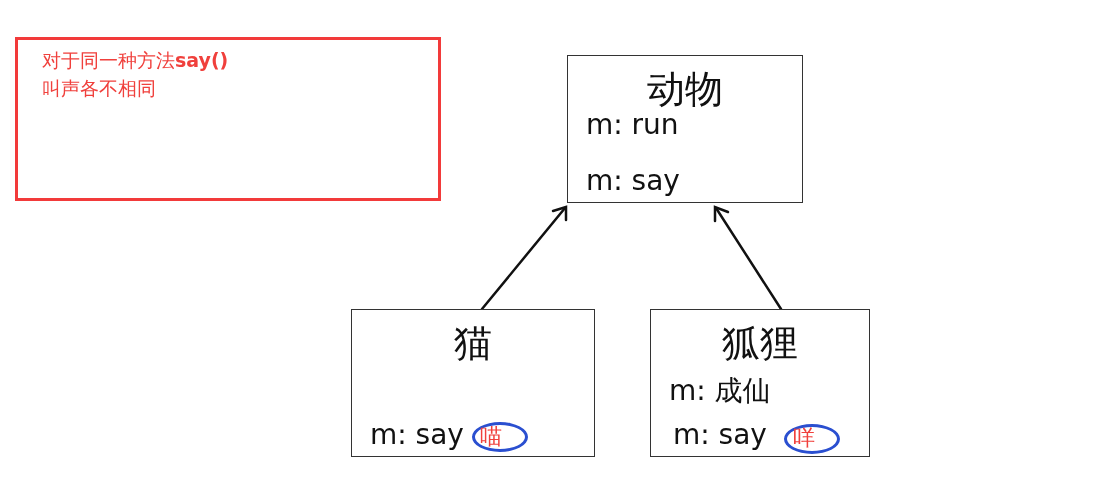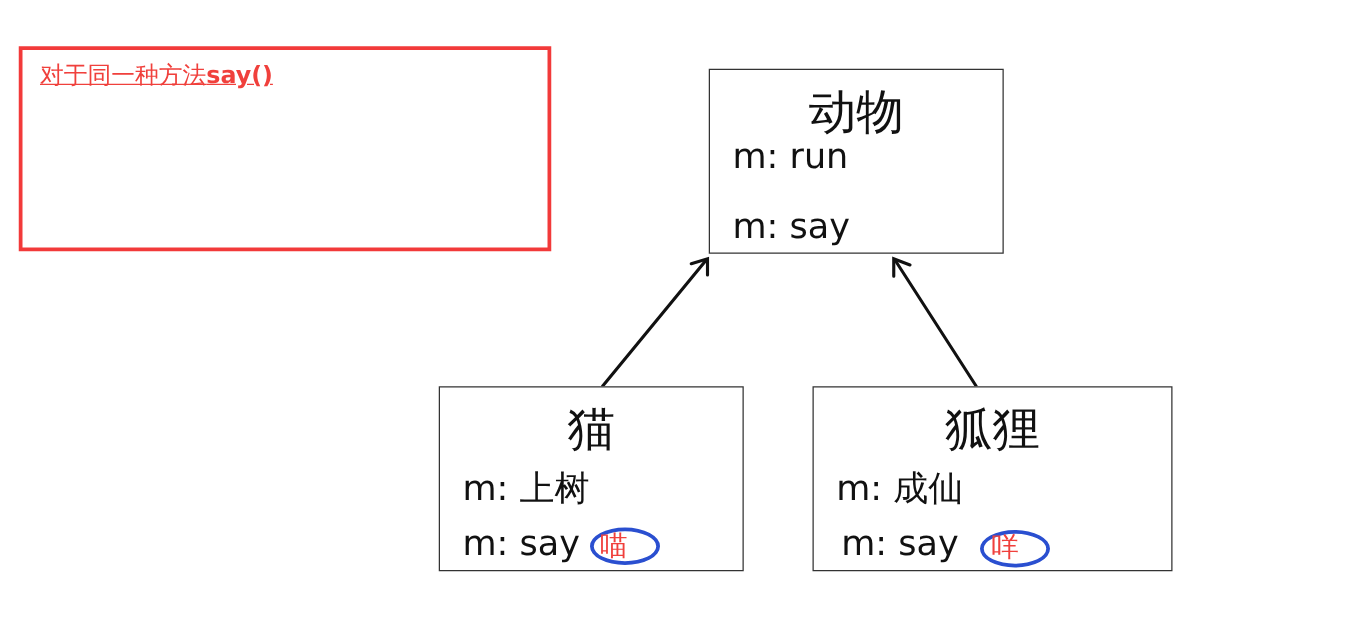--- a/index.html
+++ b/index.html
@@ -4,65 +4,65 @@
   <style>
     html, body { margin: 0; padding: 0; background: #ffffff; }
     body { width: 1093px; height: 497px; position: relative; overflow: hidden;
            font-family: "DejaVu Sans", "Liberation Sans", sans-serif; }
     .note {
       position: absolute; left: 15px; top: 37px; width: 420px; height: 158px;
       border: 3px solid #f23a3a; box-sizing: content-box;
       color: #f0403c; font-size: 19px; line-height: 28px;
       padding: 0;
     }
-    .note .lines { position: absolute; left: 14px; top: 6px; text-decoration: underline; }
+    .note .lines { position: absolute; left: 24px; top: 6px; }
     .note .line { white-space: nowrap; }
     .note .code { font-weight: bold; }
     .cls {
       position: absolute; border: 1.5px solid #333; box-sizing: border-box; background: #fff;
       color: #111;
     }
     .cls .title { position: absolute; left: 0; right: 0; text-align: center; font-size: 38px; }
     .cls .m { position: absolute; font-size: 28px; white-space: nowrap; }
     .anno { position: absolute; width: 56px; height: 30px; border: 3px solid #2a4fd0;
             border-radius: 50%; box-sizing: border-box; }
     .anno-text { position: absolute; color: #f0403c; font-size: 22px; }
     svg.arrows { position: absolute; left: 0; top: 0; }
   </style>
 </head>
 <body>
 
 <div class="note">
   <div class="lines">
     <div class="line"><span>对于同一种方法</span><span class="code">say()</span></div>
+    <div class="line">叫声各不相同</div>
   </div>
 </div>
 
 <svg class="arrows" width="1093" height="497">
   <g stroke="#111" stroke-width="2.5" fill="none" stroke-linecap="round">
     <line x1="482" y1="309" x2="565" y2="208"></line>
     <polyline points="553,211 566,207 566,220"></polyline>
     <line x1="781" y1="309" x2="716" y2="208"></line>
     <polyline points="715,221 715,207 728,212"></polyline>
   </g>
 </svg>
 
 <div class="cls" style="left:567px;top:55px;width:236px;height:148px;">
   <div class="title" style="top:8px;">动物</div>
   <div class="m" style="left:18px;top:52px;">m: run</div>
   <div class="m" style="left:18px;top:108px;">m: say</div>
 </div>
 
 <div class="cls" style="left:351px;top:309px;width:244px;height:148px;">
   <div class="title" style="top:8px;">猫</div>
-  <div class="m" style="left:18px;top:62px;">m: 上树</div>
   <div class="m" style="left:18px;top:108px;">m: say</div>
   <div class="anno" style="left:120px;top:112px;"></div>
   <div class="anno-text" style="left:128px;top:112px;">喵</div>
 </div>
 
-<div class="cls" style="left:650px;top:309px;width:288px;height:148px;">
+<div class="cls" style="left:650px;top:309px;width:220px;height:148px;">
   <div class="title" style="top:8px;">狐狸</div>
   <div class="m" style="left:18px;top:62px;text-align:right;">m: 成仙</div>
   <div class="m" style="left:22px;top:108px;">m: say</div>
   <div class="anno" style="left:133px;top:114px;"></div>
   <div class="anno-text" style="left:142px;top:113px;">咩</div>
 </div>
 
 </body></html>

